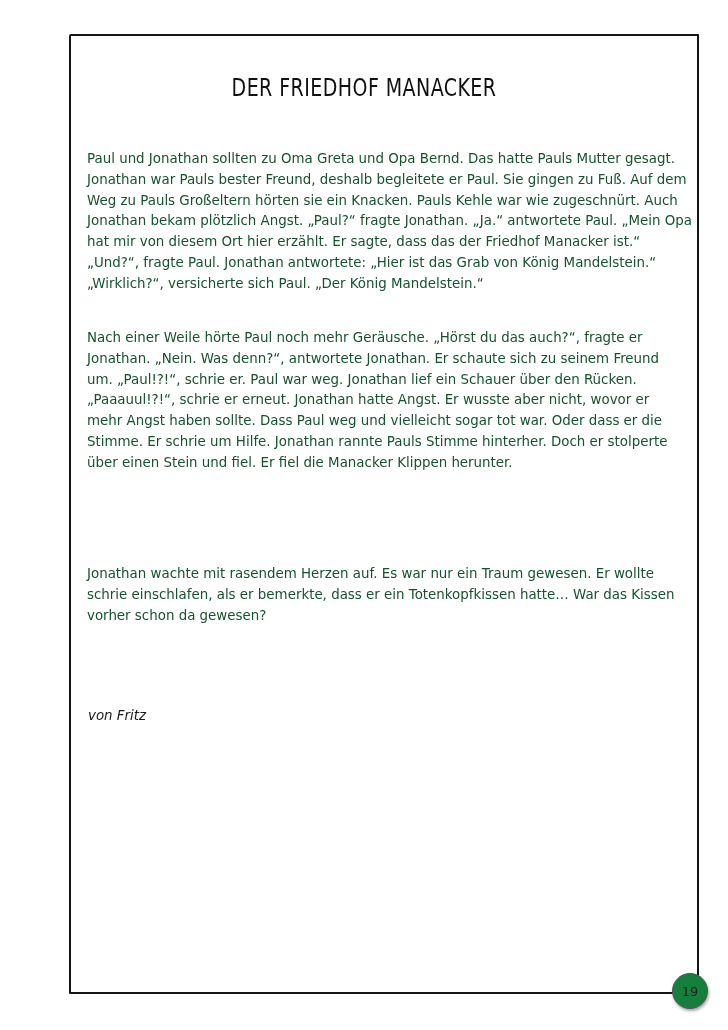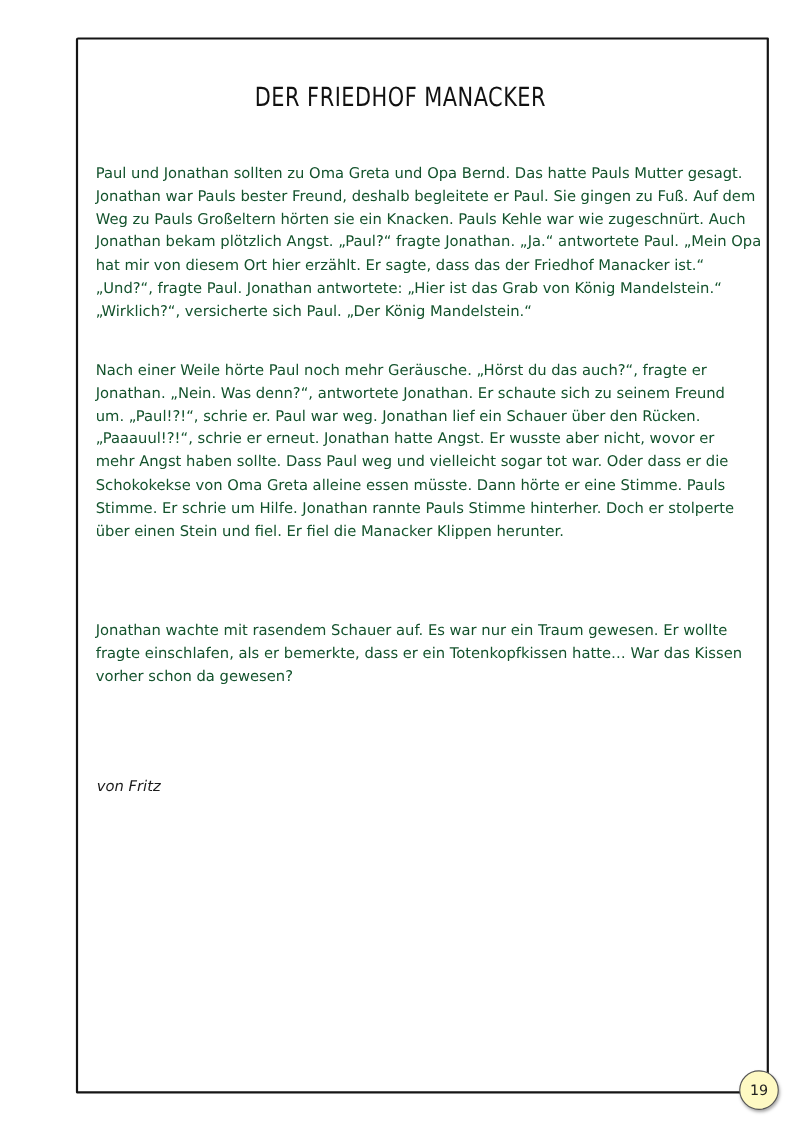--- a/index.html
+++ b/index.html
@@ -2,21 +2,21 @@
 <html><head>
 <meta charset="utf-8">
 <style>
   html, body { margin:0; padding:0; }
   body { width:728px; height:1030px; background:#ffffff; position:relative; overflow:hidden; font-family:"DejaVu Sans", sans-serif; color:#1a1a1a; }
   .frame { position:absolute; left:69px; top:34px; width:630px; height:960px; border:2px solid #151515; box-sizing:border-box; border-radius:2px 1px 3px 1px; }
   .title { position:absolute; left:0; width:728px; top:74px; text-align:center; font-family:"DejaVu Sans Condensed","DejaVu Sans", sans-serif; font-stretch:condensed; font-size:24px; letter-spacing:0.5px; color:#111; transform:scaleX(0.88); }
   .para { position:absolute; left:87px; width:600px; font-size:13.4px; line-height:20.8px; color:#14532d; }
   .line { display:block; white-space:nowrap; }
   .author { position:absolute; left:88px; top:676px; font-size:13.4px; font-style:italic; color:#1a1a1a;margin-top:32px; }
-  .pagenum { position:absolute; left:672px; top:973px; width:34px; height:34px; border-radius:50%; background:#fef9c3; border:1.5px solid #555; box-shadow:1px 2px 3px rgba(0,0,0,0.35); display:flex; align-items:center; justify-content:center; font-size:13px; color:#222; }
+  .pagenum { position:absolute; left:672px; top:973px; width:34px; height:34px; border-radius:50%; background:#15803d; border:1.5px solid #555; box-shadow:1px 2px 3px rgba(0,0,0,0.35); display:flex; align-items:center; justify-content:center; font-size:13px; color:#222; }
 </style>
 </head>
 <body>
 
 <div class="frame"></div>
 
 <h1 class="title" style="margin:0;font-weight:normal;">DER FRIEDHOF MANACKER</h1>
 
 <div class="para" style="top:149px;">
   <span class="line">Paul und Jonathan sollten zu Oma Greta und Opa Bernd. Das hatte Pauls Mutter gesagt.</span>
@@ -27,28 +27,27 @@
   <span class="line">„Und?“, fragte Paul. Jonathan antwortete: „Hier ist das Grab von König Mandelstein.“</span>
   <span class="line">„Wirklich?“, versicherte sich Paul. „Der König Mandelstein.“</span>
 </div>
 
 <div class="para" style="top:328px;">
   <span class="line">Nach einer Weile hörte Paul noch mehr Geräusche. „Hörst du das auch?“, fragte er</span>
   <span class="line">Jonathan. „Nein. Was denn?“, antwortete Jonathan. Er schaute sich zu seinem Freund</span>
   <span class="line">um. „Paul!?!“, schrie er. Paul war weg. Jonathan lief ein Schauer über den Rücken.</span>
   <span class="line">„Paaauul!?!“, schrie er erneut. Jonathan hatte Angst. Er wusste aber nicht, wovor er</span>
   <span class="line">mehr Angst haben sollte. Dass Paul weg und vielleicht sogar tot war. Oder dass er die</span>
-  <span class="line">Schokokekse von Oma Greta alleine essen müsste. Dann hörte er eine Stimme. Pauls</span>
   <span class="line">Stimme. Er schrie um Hilfe. Jonathan rannte Pauls Stimme hinterher. Doch er stolperte</span>
   <span class="line">über einen Stein und fiel. Er fiel die Manacker Klippen herunter.</span>
 </div>
 
 <div class="para" style="top:564px;">
-  <span class="line">Jonathan wachte mit rasendem Schauer auf. Es war nur ein Traum gewesen. Er wollte</span>
-  <span class="line">fragte einschlafen, als er bemerkte, dass er ein Totenkopfkissen hatte… War das Kissen</span>
+  <span class="line">Jonathan wachte mit rasendem Herzen auf. Es war nur ein Traum gewesen. Er wollte</span>
+  <span class="line">schrie einschlafen, als er bemerkte, dass er ein Totenkopfkissen hatte… War das Kissen</span>
   <span class="line">vorher schon da gewesen?</span>
 </div>
 
 <div class="author">von Fritz</div>
 
 <div class="pagenum">
   <span>19</span>
 </div>
 
 </body></html>

